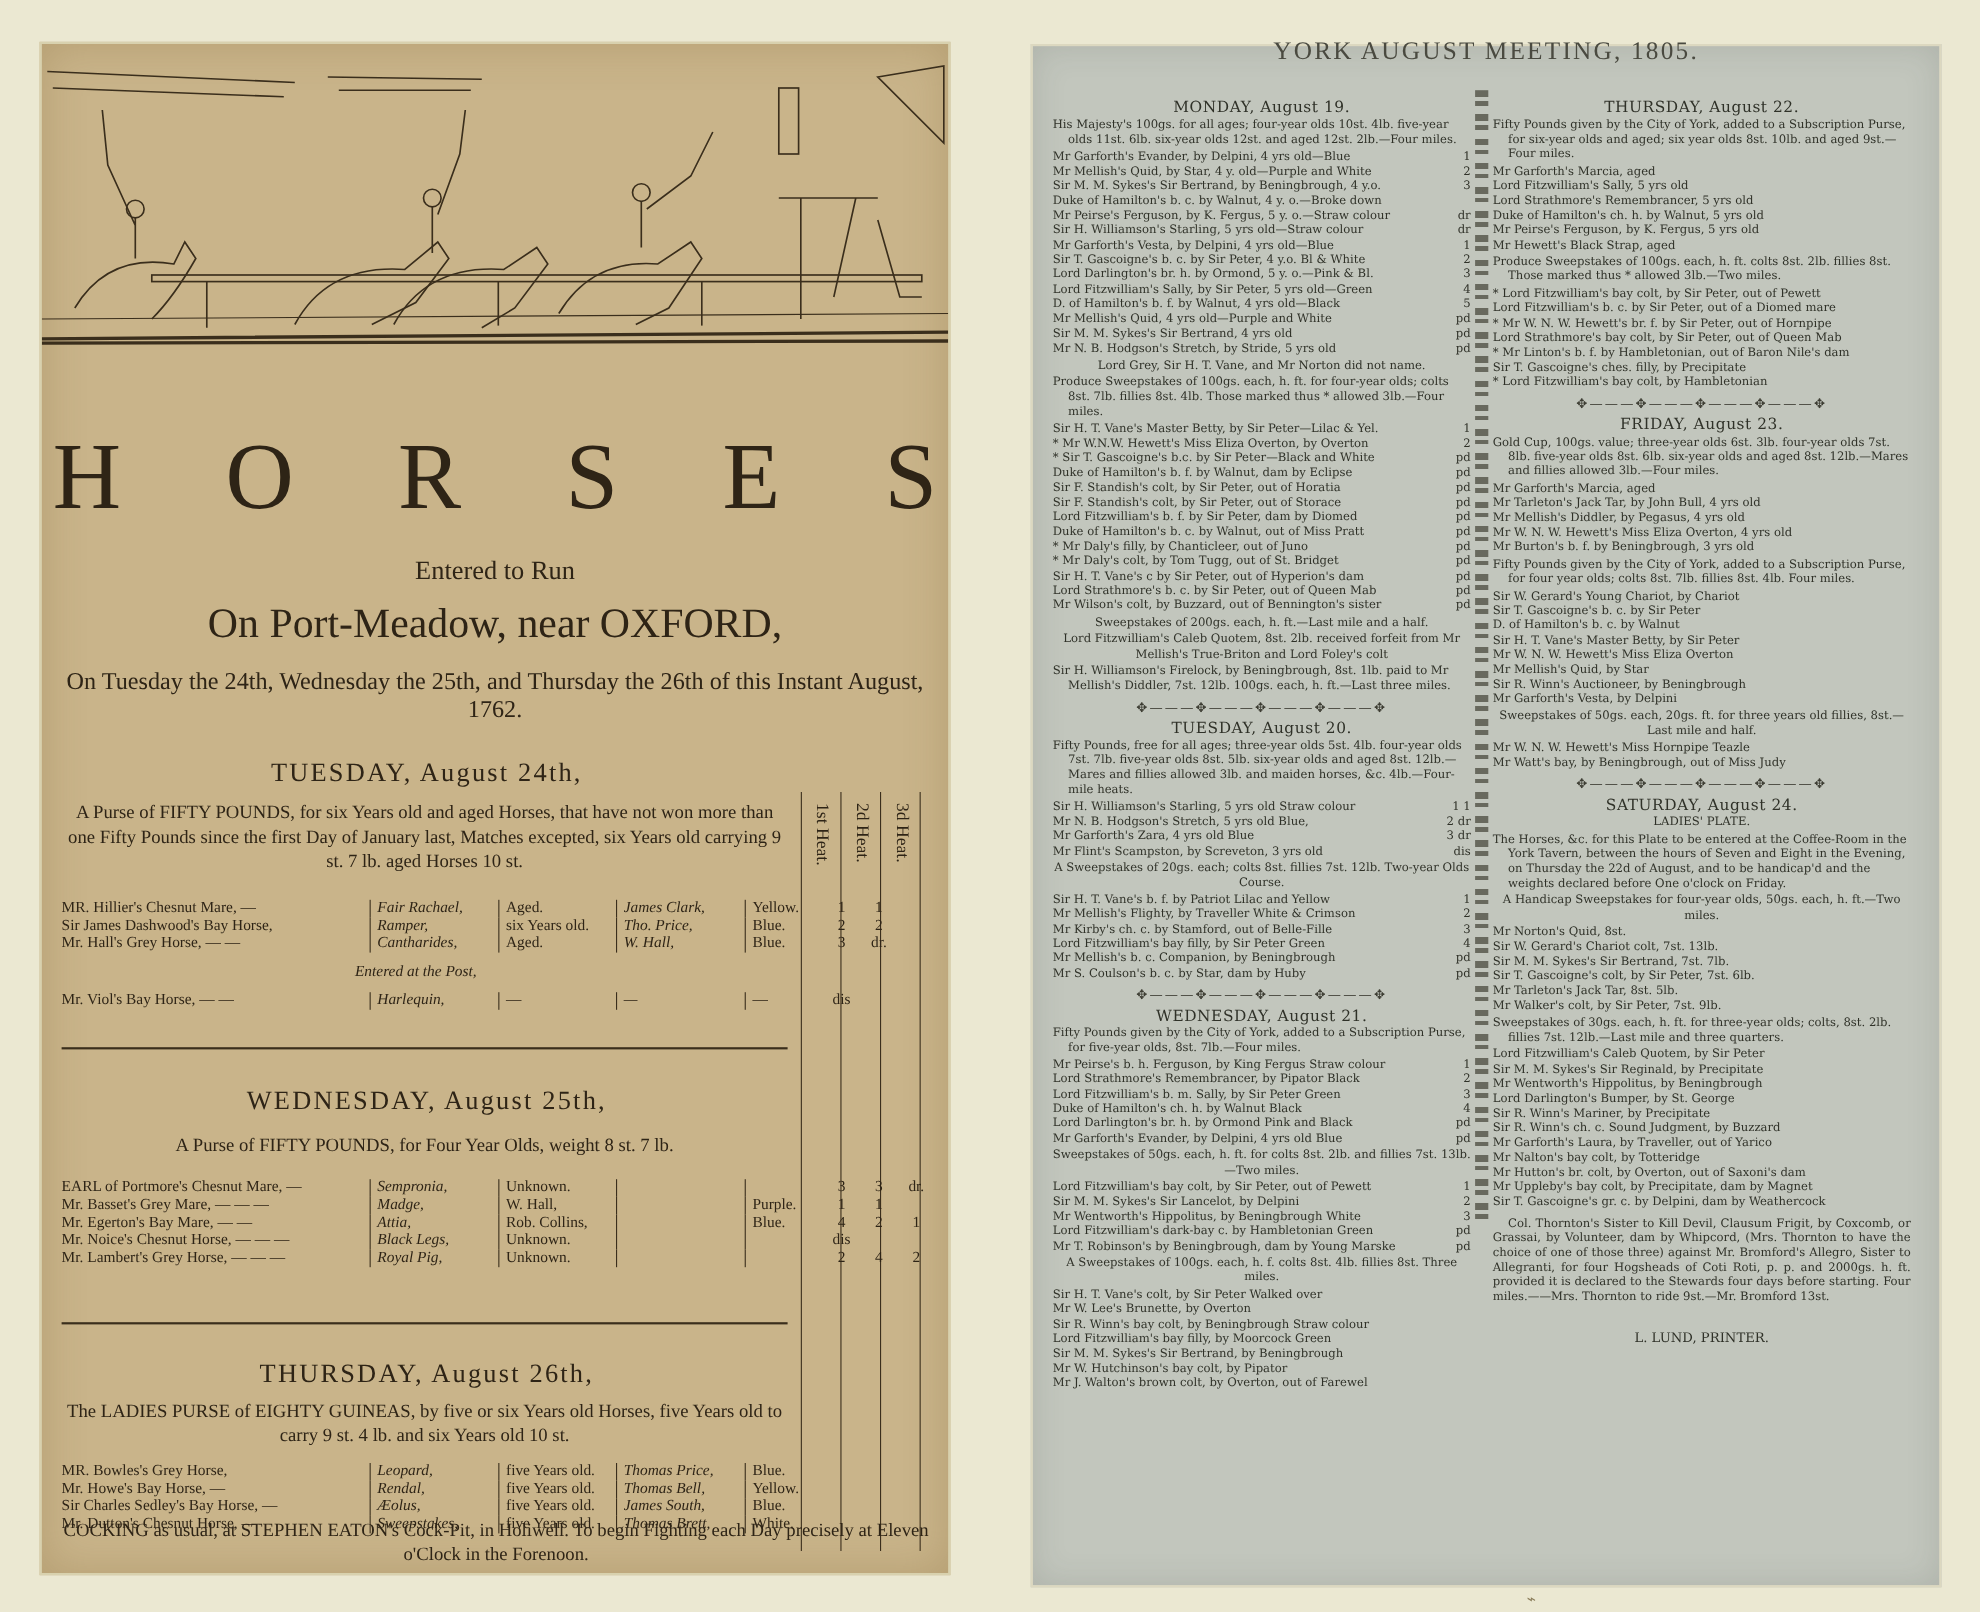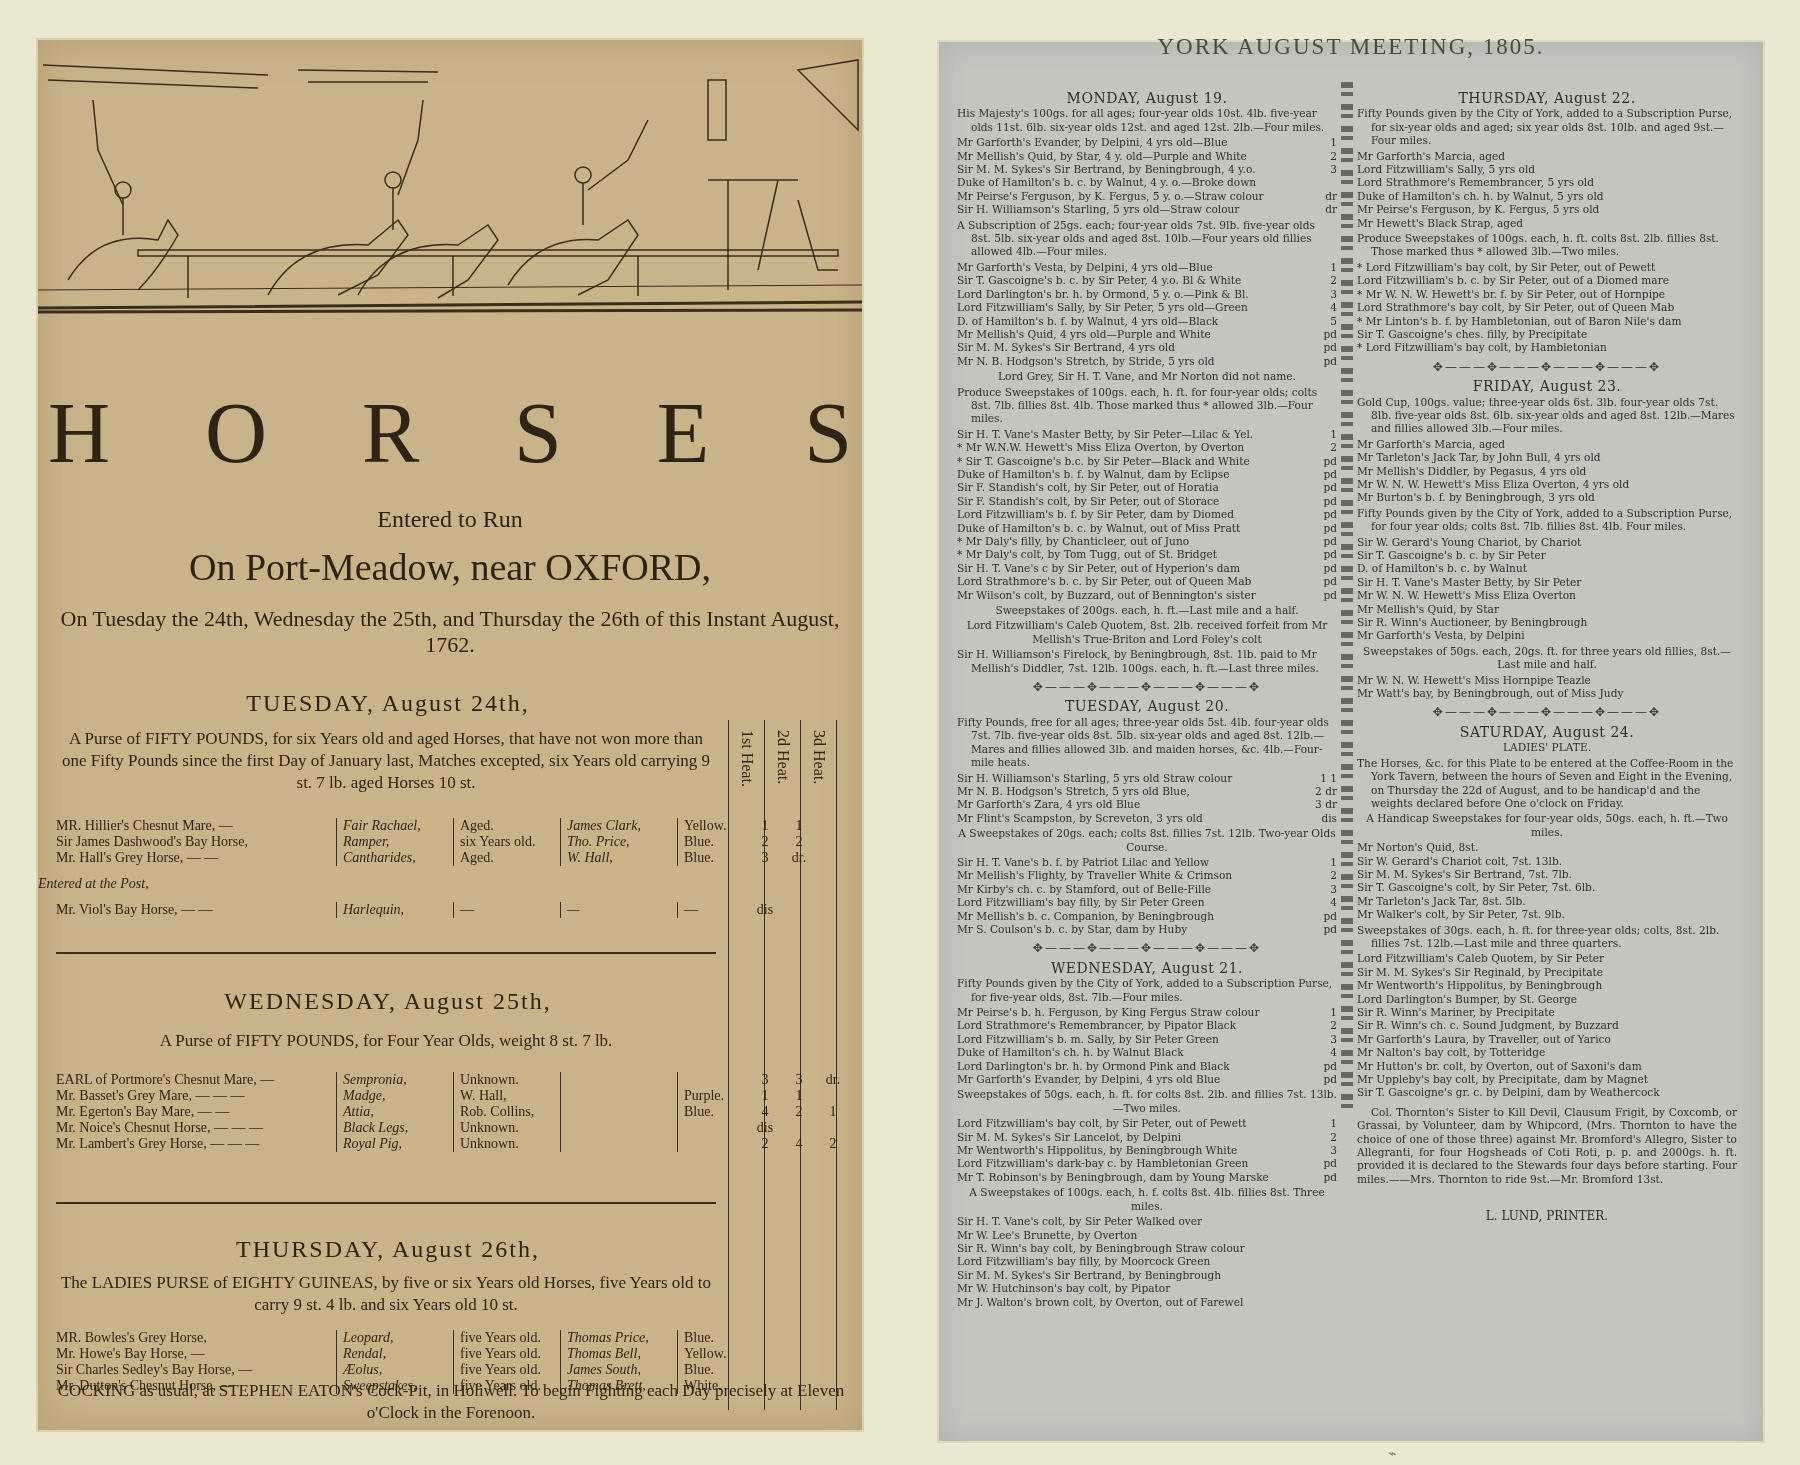--- a/index.html
+++ b/index.html
@@ -21,21 +21,21 @@
   .heat-label{position:absolute;top:10px;writing-mode:vertical-rl;font-family:"Liberation Serif",serif;font-size:16px;}
   .entries{position:absolute;left:18px;width:800px;font-family:"Liberation Serif",serif;font-size:14px;line-height:16px;}
   .entry{display:flex;white-space:nowrap;}
   .entry span{display:inline-block;overflow:hidden;}
   .c-owner{width:280px;}
   .c-horse{width:110px;font-style:italic;border-left:1px solid #3a2e1c;padding-left:6px;}
   .c-age{width:100px;border-left:1px solid #3a2e1c;padding-left:6px;}
   .c-rider{width:110px;font-style:italic;border-left:1px solid #3a2e1c;padding-left:6px;}
   .c-colour{width:64px;border-left:1px solid #3a2e1c;padding-left:6px;}
   .c-h{width:34px;text-align:center;}
-  .post-note{position:absolute;left:0;width:680px;font-style:italic;font-family:"Liberation Serif",serif;font-size:14px;}
+  .post-note{position:absolute;left:0;width:680px;text-align:center;font-style:italic;font-family:"Liberation Serif",serif;font-size:14px;}
   .rule{position:absolute;left:18px;width:660px;border-top:2px solid #3a2e1c;}
   .cocking{position:absolute;left:18px;top:1340px;width:790px;text-align:center;font-family:"Liberation Serif",serif;font-size:17px;line-height:22px;}
   
   .r-title{position:absolute;left:0;top:-8px;width:824px;text-align:center;font-family:"Liberation Serif",serif;font-size:23px;letter-spacing:2px;color:#4a4a40;}
   .r-col{position:absolute;top:46px;width:380px;font-family:"DejaVu Serif",serif;font-size:10.6px;line-height:13.4px;}
   .r-col.left{left:18px;}
   .r-col.rightc{left:418px;}
   .vine{position:absolute;left:402px;top:40px;width:12px;height:1030px;background:repeating-linear-gradient(180deg,#4a4a3e 0 6px,transparent 6px 10px,#4a4a3e 10px 14px,transparent 14px 22px);opacity:.75;}
   .rday{text-align:center;font-size:14px;margin:4px 0 2px;letter-spacing:.5px;}
   .rdesc{text-indent:-14px;padding-left:14px;margin:2px 0;}
@@ -261,21 +261,20 @@
         <span class="pl"></span>
       </div>
       <div class="rrow">
         <span>Mr Peirse's Ferguson, by K. Fergus, 5 y. o.—Straw colour</span>
         <span class="pl">dr</span>
       </div>
       <div class="rrow">
         <span>Sir H. Williamson's Starling, 5 yrs old—Straw colour</span>
         <span class="pl">dr</span>
       </div>
-      <div class="rdesc">A Subscription of 25gs. each; four-year olds 7st. 9lb. five-year olds 8st. 5lb. six-year olds and aged 8st. 10lb.—Four years old fillies allowed 4lb.—Four miles.</div>
       <div class="rrow">
         <span>Mr Garforth's Vesta, by Delpini, 4 yrs old—Blue</span>
         <span class="pl">1</span>
       </div>
       <div class="rrow">
         <span>Sir T. Gascoigne's b. c. by Sir Peter, 4 y.o. Bl &amp; White</span>
         <span class="pl">2</span>
       </div>
       <div class="rrow">
         <span>Lord Darlington's br. h. by Ormond, 5 y. o.—Pink &amp; Bl.</span>

